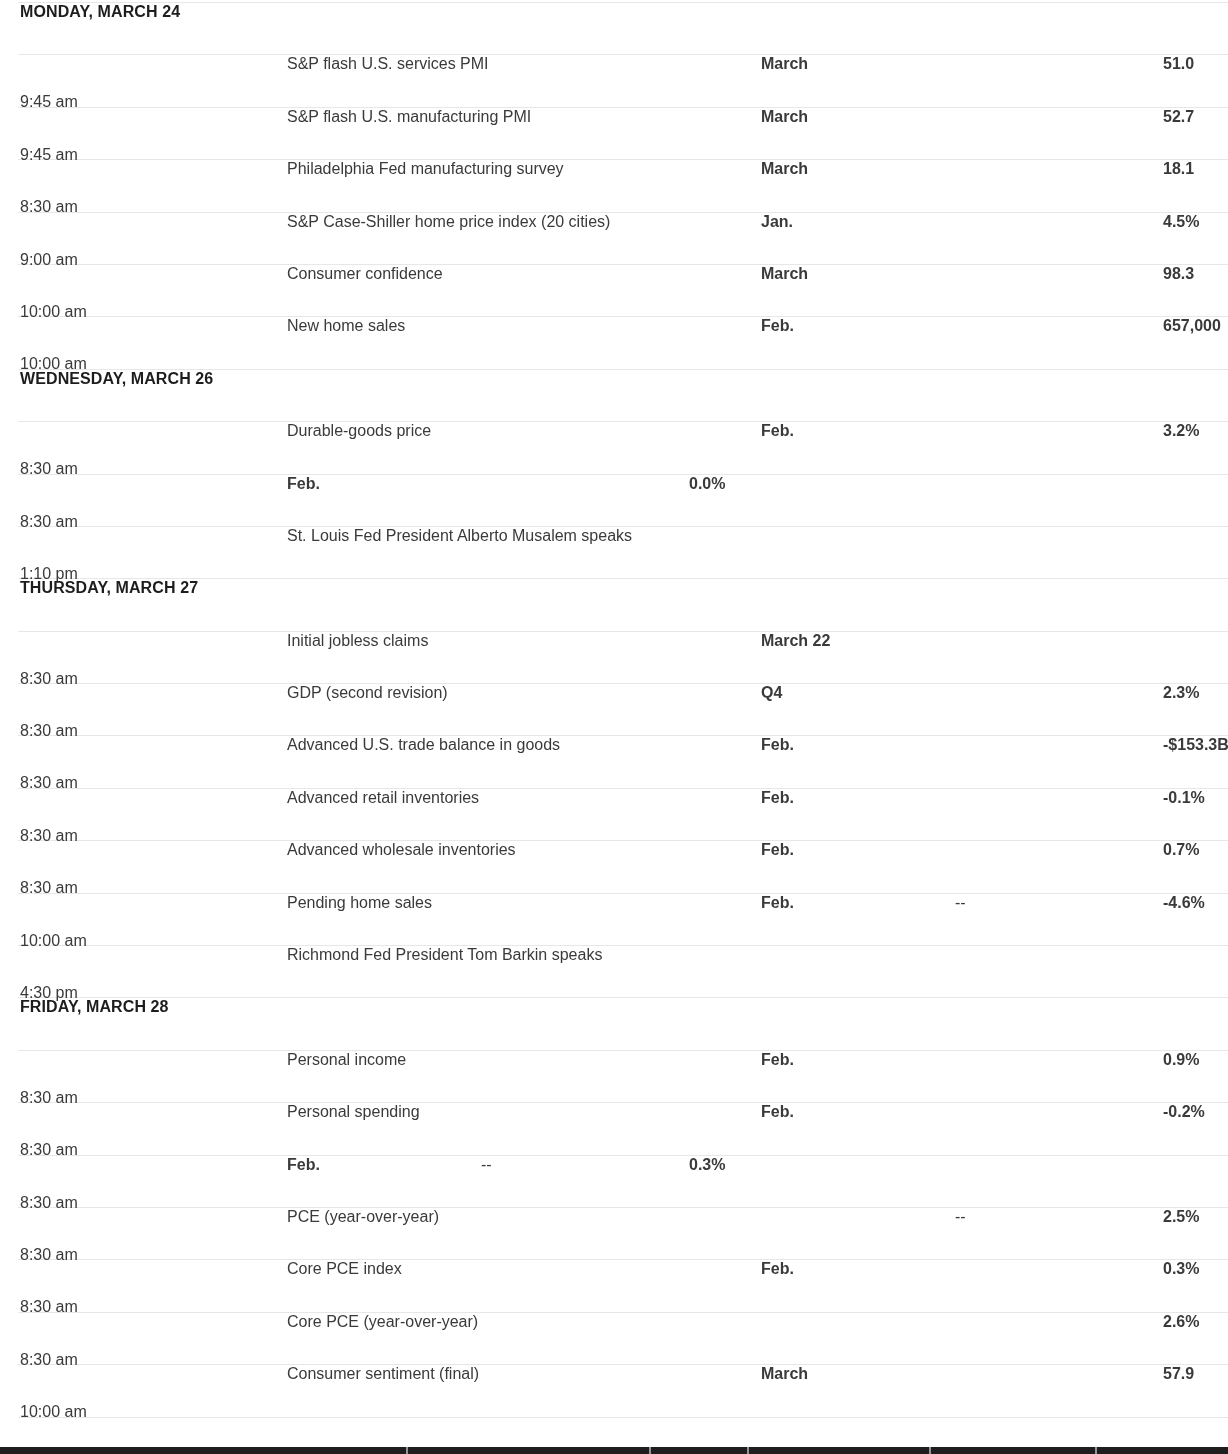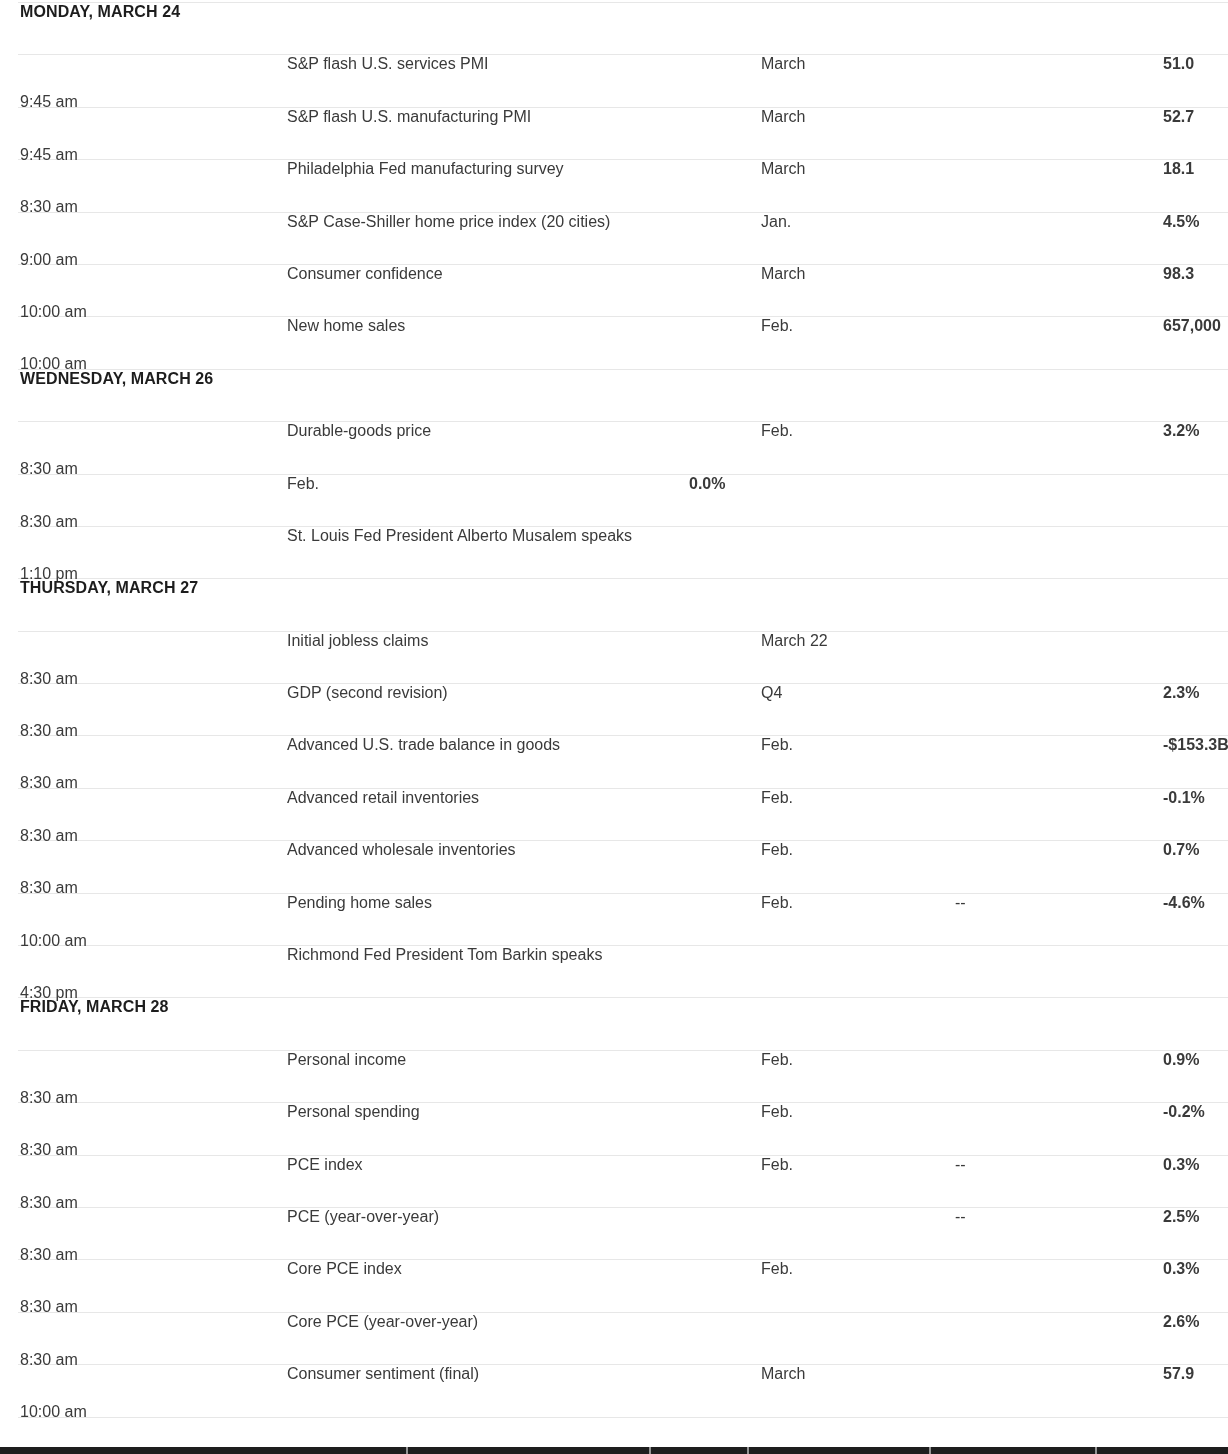--- a/index.html
+++ b/index.html
@@ -33,21 +33,21 @@
     white-space: nowrap;
   }
   .cell {
     font-size: 16px;
     color: #3a3a3a;
     white-space: nowrap;
     flex: 0 0 auto;
   }
   .cell.time     { width: 269px; padding-left: 2px; box-sizing: border-box; margin-top: 38px; }
   .cell.report   { width: 474px; }
-  .cell.period   { width: 194px; }
+  .cell.period   { width: 194px; font-weight: bold; }
   .cell.forecast { width: 208px; }
   .cell.value    { width: auto; font-weight: bold; }
   .bottom-bar {
     position: absolute;
     left: 0;
     bottom: 0;
     width: 1228px;
     height: 7px;
     background: #1e1e1e;
   }
@@ -218,21 +218,20 @@
   <div class="cal-row data-row">
     <div class="cell time">8:30 am</div>
     <div class="cell report">Personal spending</div>
     <div class="cell period">Feb.</div>
     <div class="cell forecast"></div>
     <div class="cell value">-0.2%</div>
   </div>
 
   <div class="cal-row data-row">
     <div class="cell time">8:30 am</div>
-    <div class="cell report">PCE index</div>
     <div class="cell period">Feb.</div>
     <div class="cell forecast">--</div>
     <div class="cell value">0.3%</div>
   </div>
 
   <div class="cal-row data-row">
     <div class="cell time">8:30 am</div>
     <div class="cell report">PCE (year-over-year)</div>
     <div class="cell period"></div>
     <div class="cell forecast">--</div>

